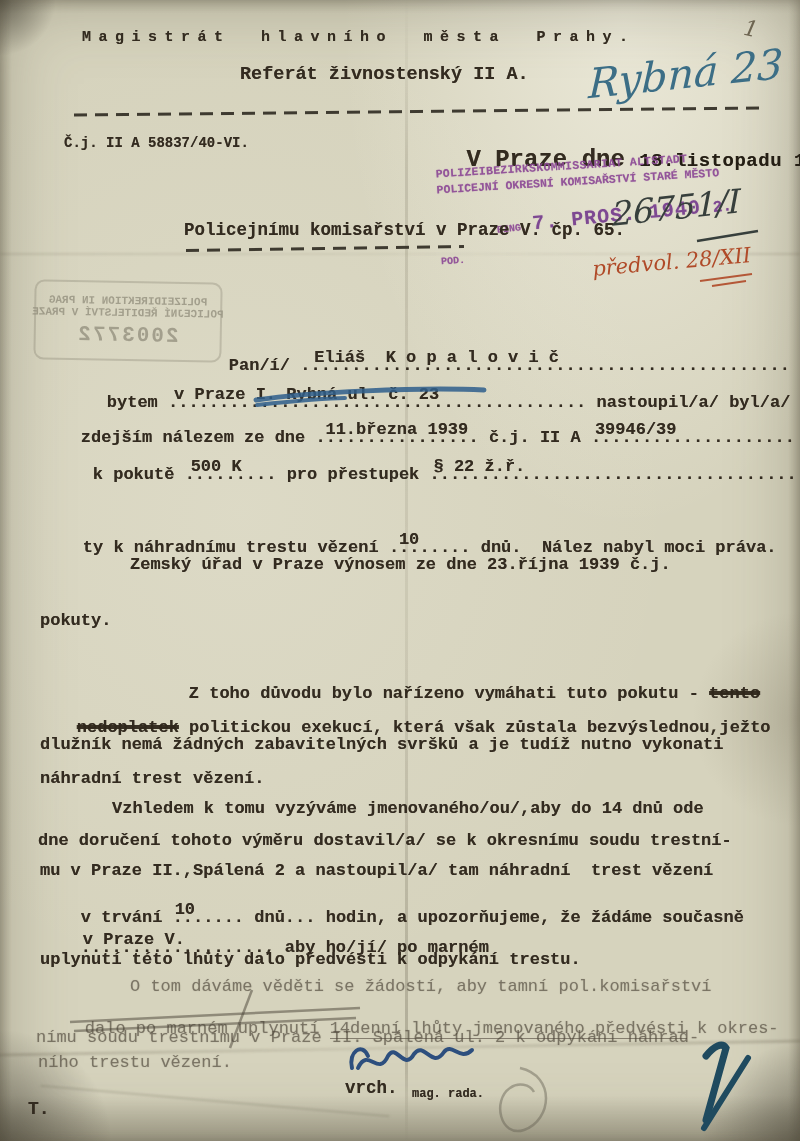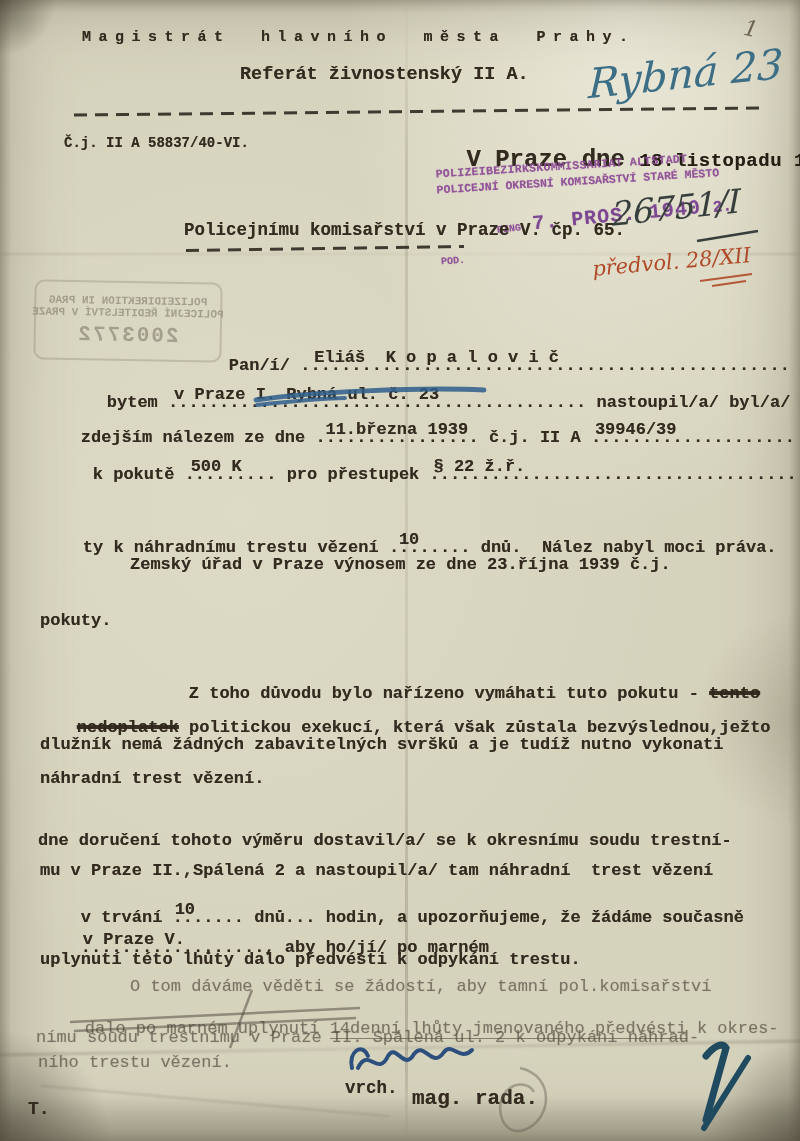--- a/index.html
+++ b/index.html
@@ -121,39 +121,40 @@
 
   <div class="abs tw" style="left:148px;top:668px;">
     <span>Z toho důvodu bylo nařízeno vymáhati tuto pokutu - </span><span class="struck">tento</span>
   </div>
   <div class="abs tw" style="left:36px;top:702px;">
     <span class="struck">nedoplatek</span><span> politickou exekucí, která však zůstala bezvýslednou,ježto</span>
   </div>
   <div class="abs tw" style="left:40px;top:736px;">dlužník nemá žádných zabavitelných svršků a je tudíž nutno vykonati</div>
   <div class="abs tw" style="left:40px;top:770px;">náhradní trest vězení.</div>
 
+  <div class="abs tw" style="left:112px;top:800px;">Vzhledem k tomu vyzýváme jmenovaného/ou/,aby do 14 dnů ode</div>
   <div class="abs tw" style="left:38px;top:832px;">dne doručení tohoto výměru dostavil/a/ se k okresnímu soudu trestní-</div>
   <div class="abs tw" style="left:40px;top:862px;">mu v Praze II.,Spálená 2 a nastoupil/a/ tam náhradní  trest vězení</div>
   <div class="abs tw" style="left:40px;top:892px;">
     <span>v trvání </span><span class="blank"><span class="val" style="left:2px;">10</span><span class="dots">.......</span></span><span> dnů... hodin, a upozorňujeme, že žádáme současně</span>
   </div>
   <div class="abs tw" style="left:40px;top:922px;">
     <span class="blank"><span class="val" style="left:2px;">v Praze V.</span><span class="dots">..................</span></span><span>, aby ho/jí/ po marném</span>
   </div>
   <div class="abs tw" style="left:40px;top:951px;">uplynutí této lhůty dalo předvésti k odpykání trestu.</div>
 
   <div class="abs tw faded" style="left:130px;top:978px;">O tom dáváme věděti se žádostí, aby tamní pol.komisařství</div>
   <div class="abs tw faded" style="left:44px;top:1003px;">
     <span>dalo po marném uplynutí </span><span class="ul">14denní lhůty jmenovaného předvésti</span><span> k okres-</span>
   </div>
   <div class="abs tw faded" style="left:36px;top:1029px;">nímu soudu trestnímu v Praze II. Spálená ul. 2 k odpykání náhrad-</div>
   <div class="abs tw faded" style="left:38px;top:1054px;">ního trestu vězení.</div>
 
   <div class="abs tw" style="left:345px;top:1080px;font-size:17.5px;">vrch.</div>
-  <div class="abs tw" style="left:412px;top:1088px;font-size:21px;">mag. rada.</div>
+  <div class="abs tw" style="left:412px;top:1088px;font-size:12px;">mag. rada.</div>
   <div class="abs tw" style="left:28px;top:1100px;font-size:18px;">T.</div>
 
   <svg class="overlay" width="800" height="1141" viewBox="0 0 800 1141">
 
     <g stroke="#2f5f8c" fill="none" stroke-linecap="round" opacity=".85">
       <path d="M256,400 C310,392 420,387 484,390" stroke-width="5"></path>
       <path d="M257,405 C285,402 325,398 345,398" stroke-width="4"></path>
     </g>
 
     <path d="M697,241 L758,231" stroke="#373f3c" stroke-width="2.5" fill="none"></path>

